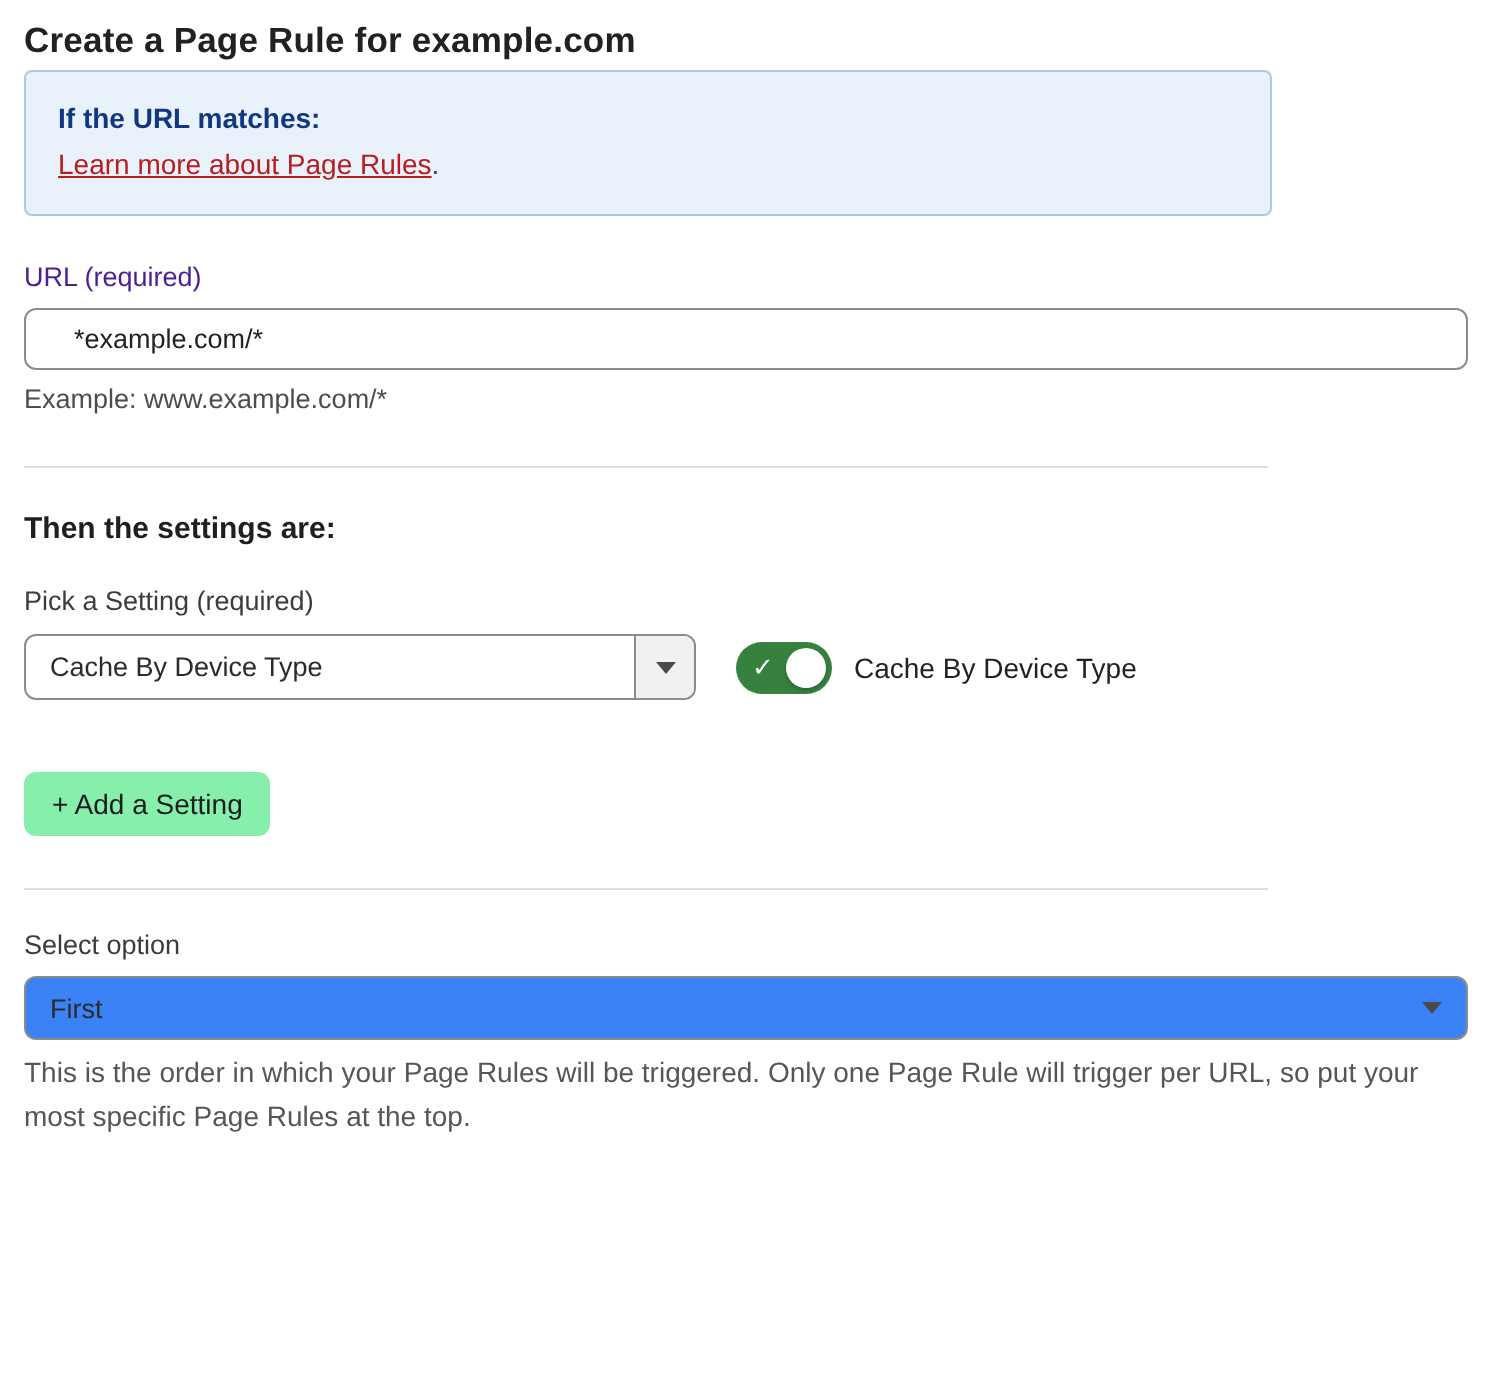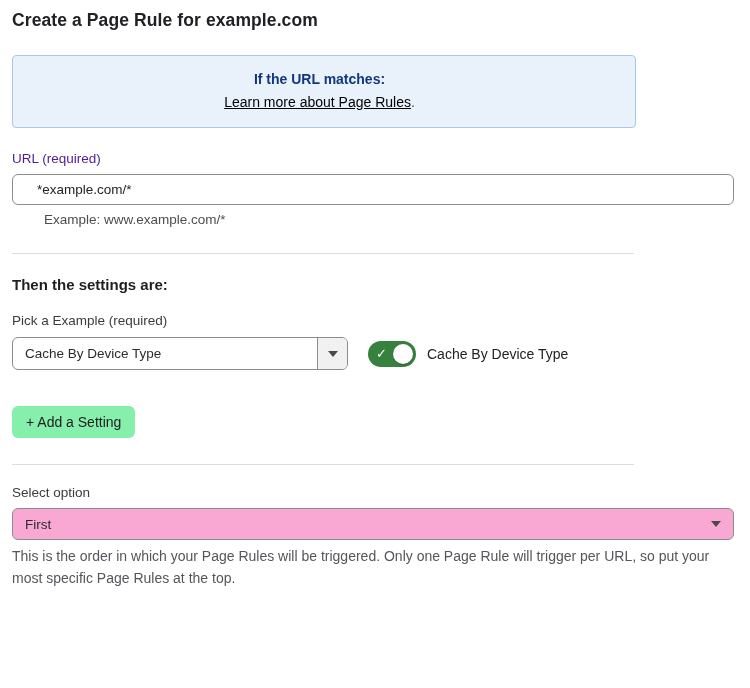--- a/index.html
+++ b/index.html
@@ -14,37 +14,36 @@
   .page-title {
     font-size: 17.5px;
     font-weight: bold;
     color: #202124;
     margin-top: 4px;
     letter-spacing: 0.1px;
   }
 
   
   .info-box {
-    margin-top: 24px;
+    margin-top: 4px;
     background: #e9f1fb;
     border: 1px solid #abc8e9;
     border-radius: 4px;
     padding: 12px 25px 13px 16px;
     font-size: 14px;
     line-height: 23px;
     color: #2d4a7a;
     margin-right: 4px;
-    text-align: center;
   }
   .info-box .info-heading {
     font-weight: bold;
     color: #10377f;
   }
   .info-box a.info-link {
-    color: #000000;
+    color: #b91c1c;
     text-decoration: underline;
     cursor: pointer;
   }
 
   .field-label {
     margin-top: 23px;
     font-size: 13.5px;
     color: #4c1d95;
   }
   .sub-label {
@@ -63,21 +62,20 @@
     font-size: 13.5px;
     color: #222;
     font-family: "Liberation Sans", sans-serif;
     background: #fff;
     outline: none;
   }
   .helper-text {
     margin-top: 7px;
     font-size: 13.5px;
     color: #4d4d4f;
-    margin-left: 32px;
   }
 
   hr.divider {
     border: none;
     border-top: 1px solid #dcdcdc;
     margin: 26px 6px 0 0;
   }
 
   .section-heading {
     margin-top: 22px;
@@ -179,21 +177,21 @@
   }
   .add-setting-btn { margin-top: 36px; padding: 9px 14px; }
 
   
   .select-full {
     margin-top: 8px;
     width: 722px;
     height: 32px;
     border: 1px solid #8c8c8c;
     border-radius: 6px;
-    background: #f9a8d4;
+    background: #3b82f6;
     display: flex;
     align-items: center;
     padding: 0 12px;
     font-size: 13.5px;
     color: #2b2b2d;
     cursor: pointer;
   }
   .select-full .select-value { flex: 1; }
 
   .order-helper {
@@ -217,21 +215,21 @@
   </div>
 
   <div class="field-label">URL (required)</div>
   <input class="text-input" type="text" value="*example.com/*" style="">
   <div class="helper-text">Example: www.example.com/*</div>
 
   <hr class="divider">
 
   <div class="section-heading">Then the settings are:</div>
 
-  <div class="sub-label">Pick a Example (required)</div>
+  <div class="sub-label">Pick a Setting (required)</div>
 
   <div class="setting-row">
     <div class="combo">
       <span class="combo-value">Cache By Device Type</span>
       <span class="combo-arrow-btn">
           <span class="tri"></span>
         </span>
     </div>
     <div class="toggle">
       <span class="toggle-check">✓</span>

